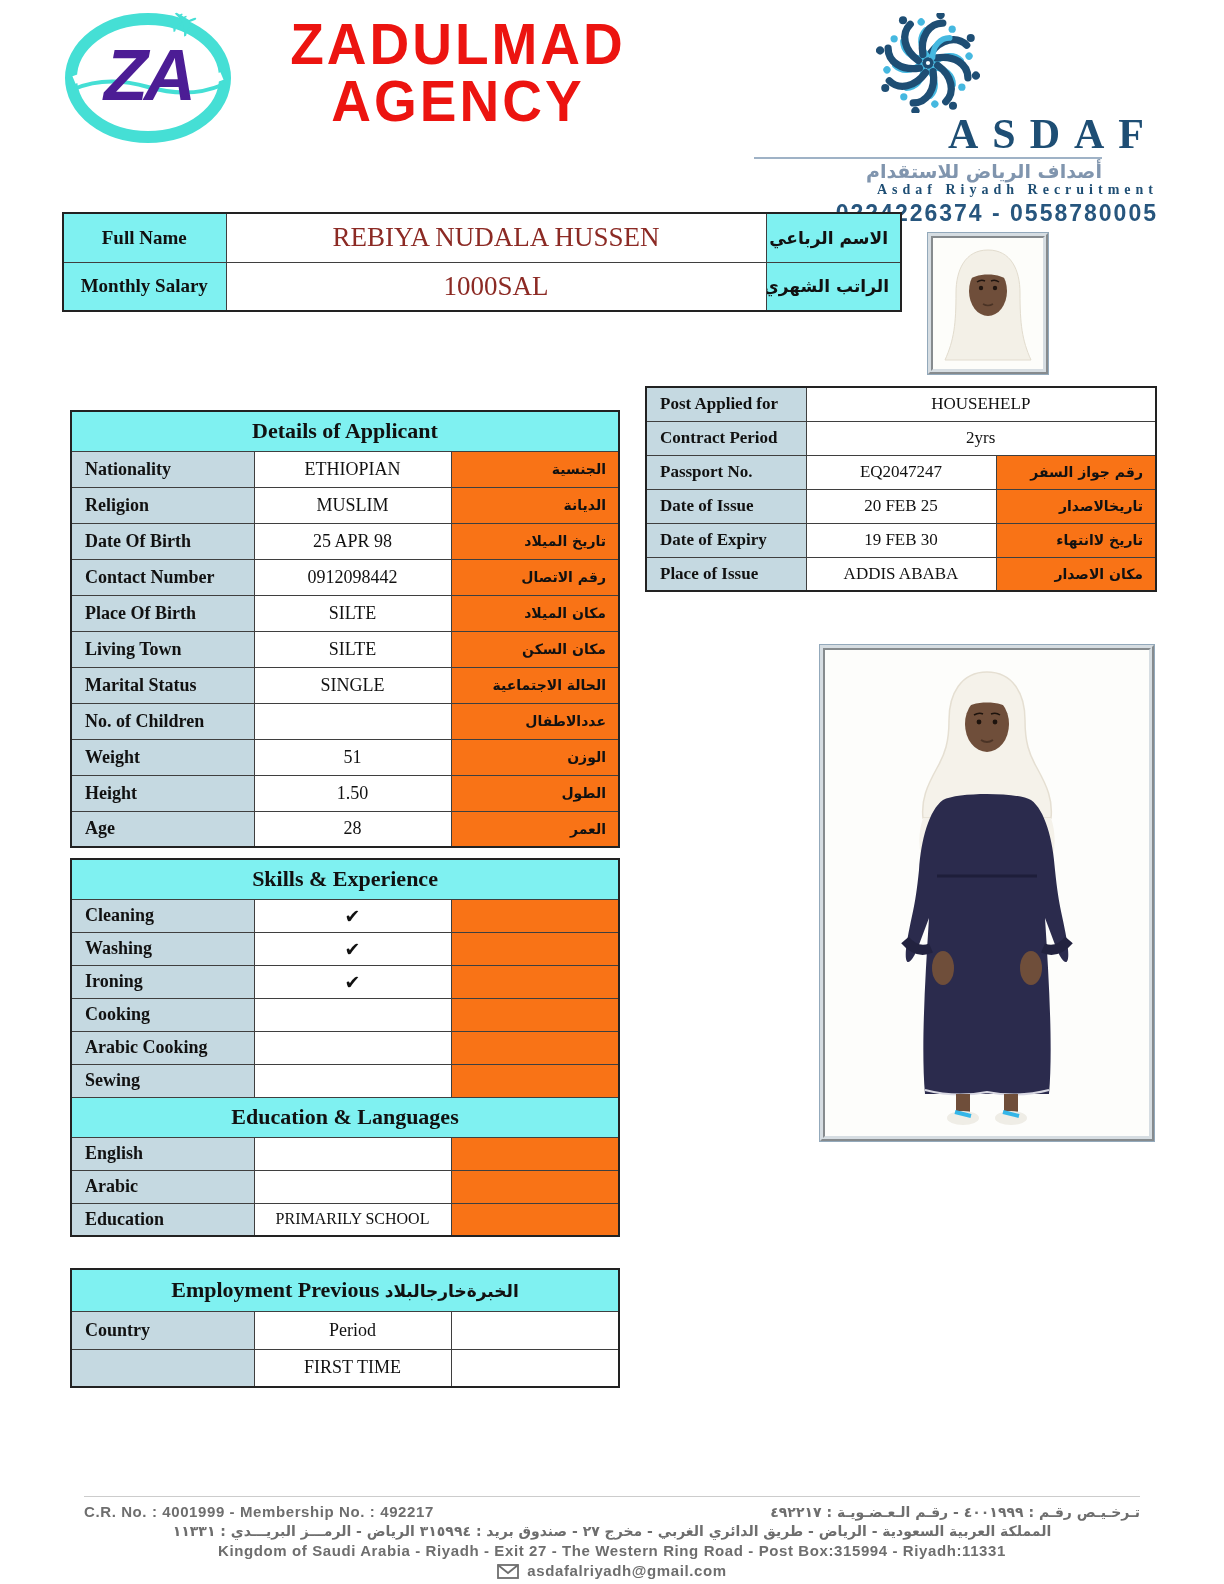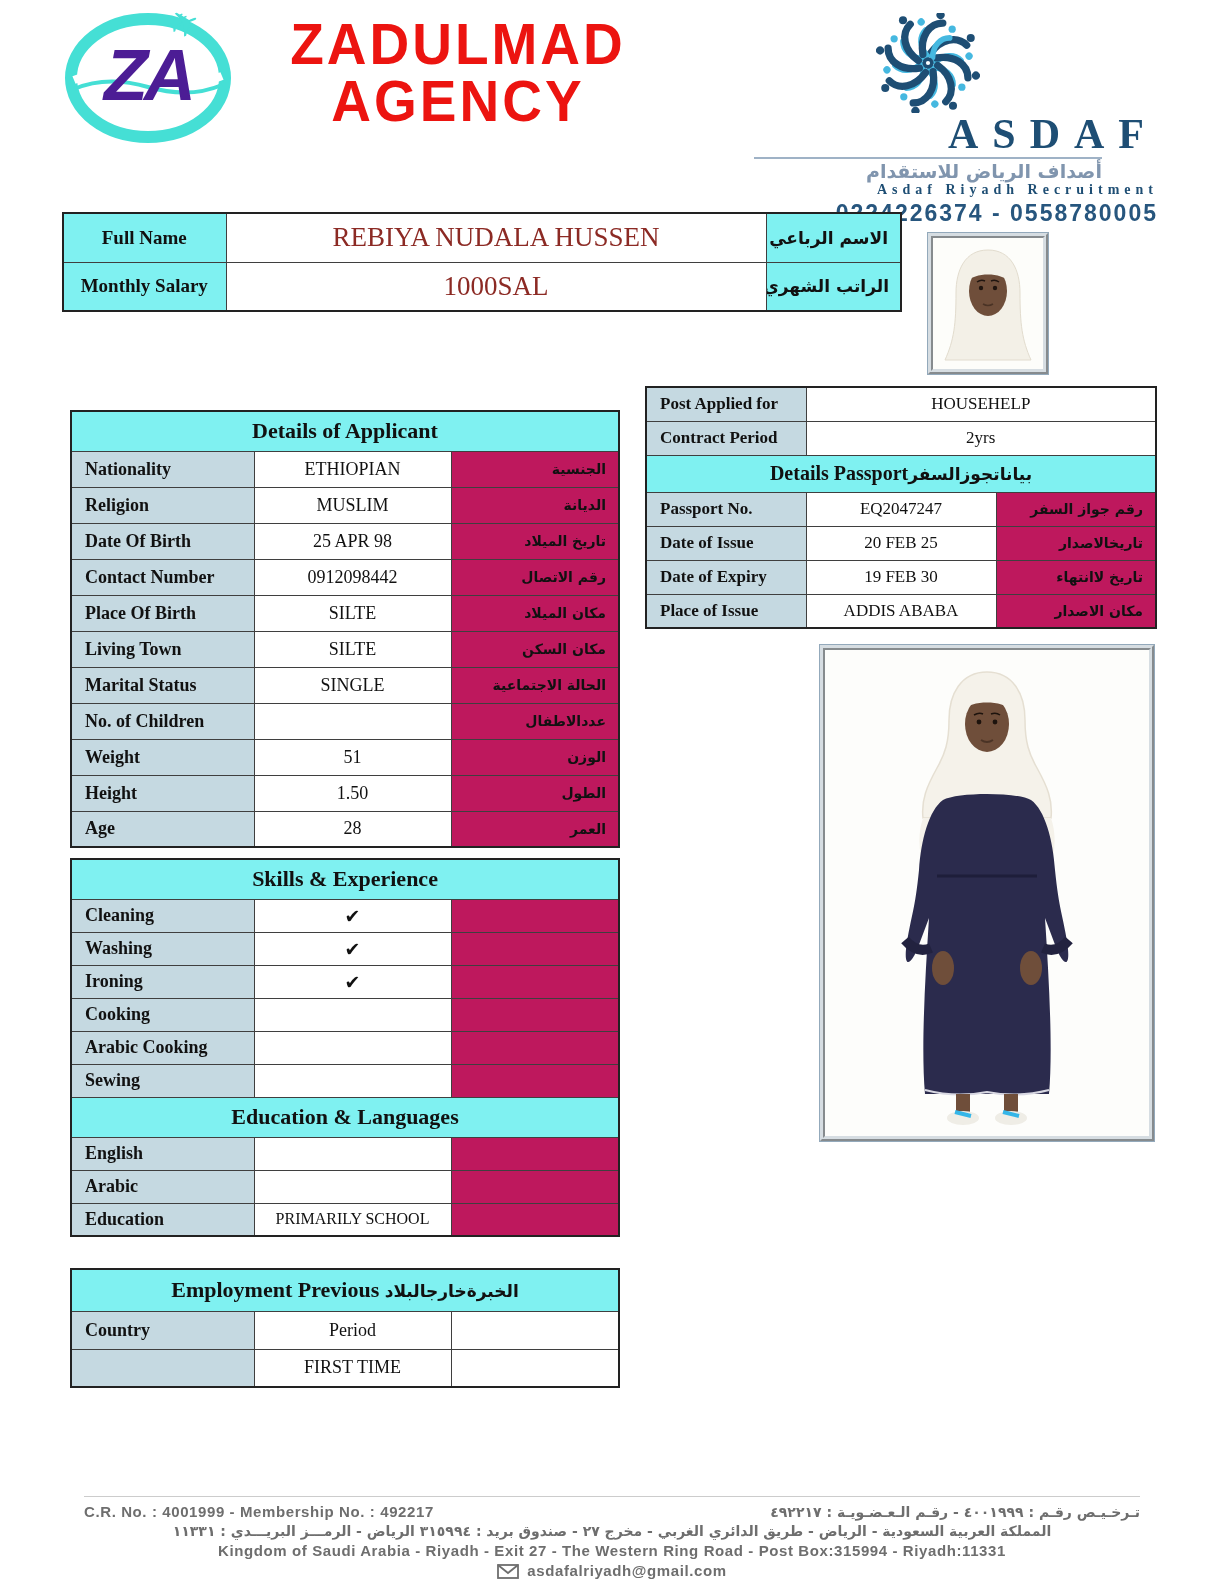--- a/index.html
+++ b/index.html
@@ -27,21 +27,21 @@
     font-size:14px;letter-spacing:5px;margin-top:0px;}
   .asdaf-phones{font-family:"Liberation Sans",sans-serif;color:#27567E;font-weight:bold;
     font-size:23px;letter-spacing:2px;margin-top:2px;}
 
   
   table{border-collapse:collapse;table-layout:fixed;}
   td{border:1px solid #3f3f3f;overflow:hidden;white-space:nowrap;}
   .tbl{border:2px solid #222;}
   .cy{background:#7FF1F1;}
   .lb{background:#C5D9E1;}
-  .la{background:#be185d;margin-left:20px;}
+  .la{background:#f97316;margin-left:20px;}
   .wh{background:#ffffff;}
   .lab{font-weight:bold;font-size:18px;padding-left:13px;text-align:left;margin-top:16px;}
   .val{text-align:center;font-size:18px;}
   .ar{font-family:"DejaVu Sans",sans-serif;font-weight:bold;font-size:14px;
       text-align:right;padding-right:12px;direction:rtl;}
   .thead{background:#7FF1F1;text-align:center;font-weight:bold;font-size:22px;}
 
   .t-name{left:62px;top:212px;width:838px;}
   .t-name tr{height:49px;}
   .t-name .lab{font-size:19px;text-align:center;padding-left:0;}
@@ -240,25 +240,20 @@
       </colgroup>
     <tbody>
         <tr>
       <td class="lb lab">Post Applied for</td>
       <td class="wh val" colspan="2">HOUSEHELP</td>
     </tr>
     <tr>
       <td class="lb lab">Contract Period</td>
       <td class="wh val" colspan="2">2yrs</td>
     </tr>
-    <tr class="hd">
-      <td class="thead" colspan="3">
-        <span>Details Passport</span><span class="ar" style="padding:0;font-size:17px" dir="rtl">بياناتجوزالسفر</span>
-      </td>
-    </tr>
     <tr>
       <td class="lb lab">Passport No.</td>
       <td class="wh val">EQ2047247</td>
       <td class="la ar">رقم جواز السفر</td>
     </tr>
     <tr>
       <td class="lb lab">Date of Issue</td>
       <td class="wh val">20 FEB 25</td>
       <td class="la ar">تاريخالاصدار</td>
     </tr>

